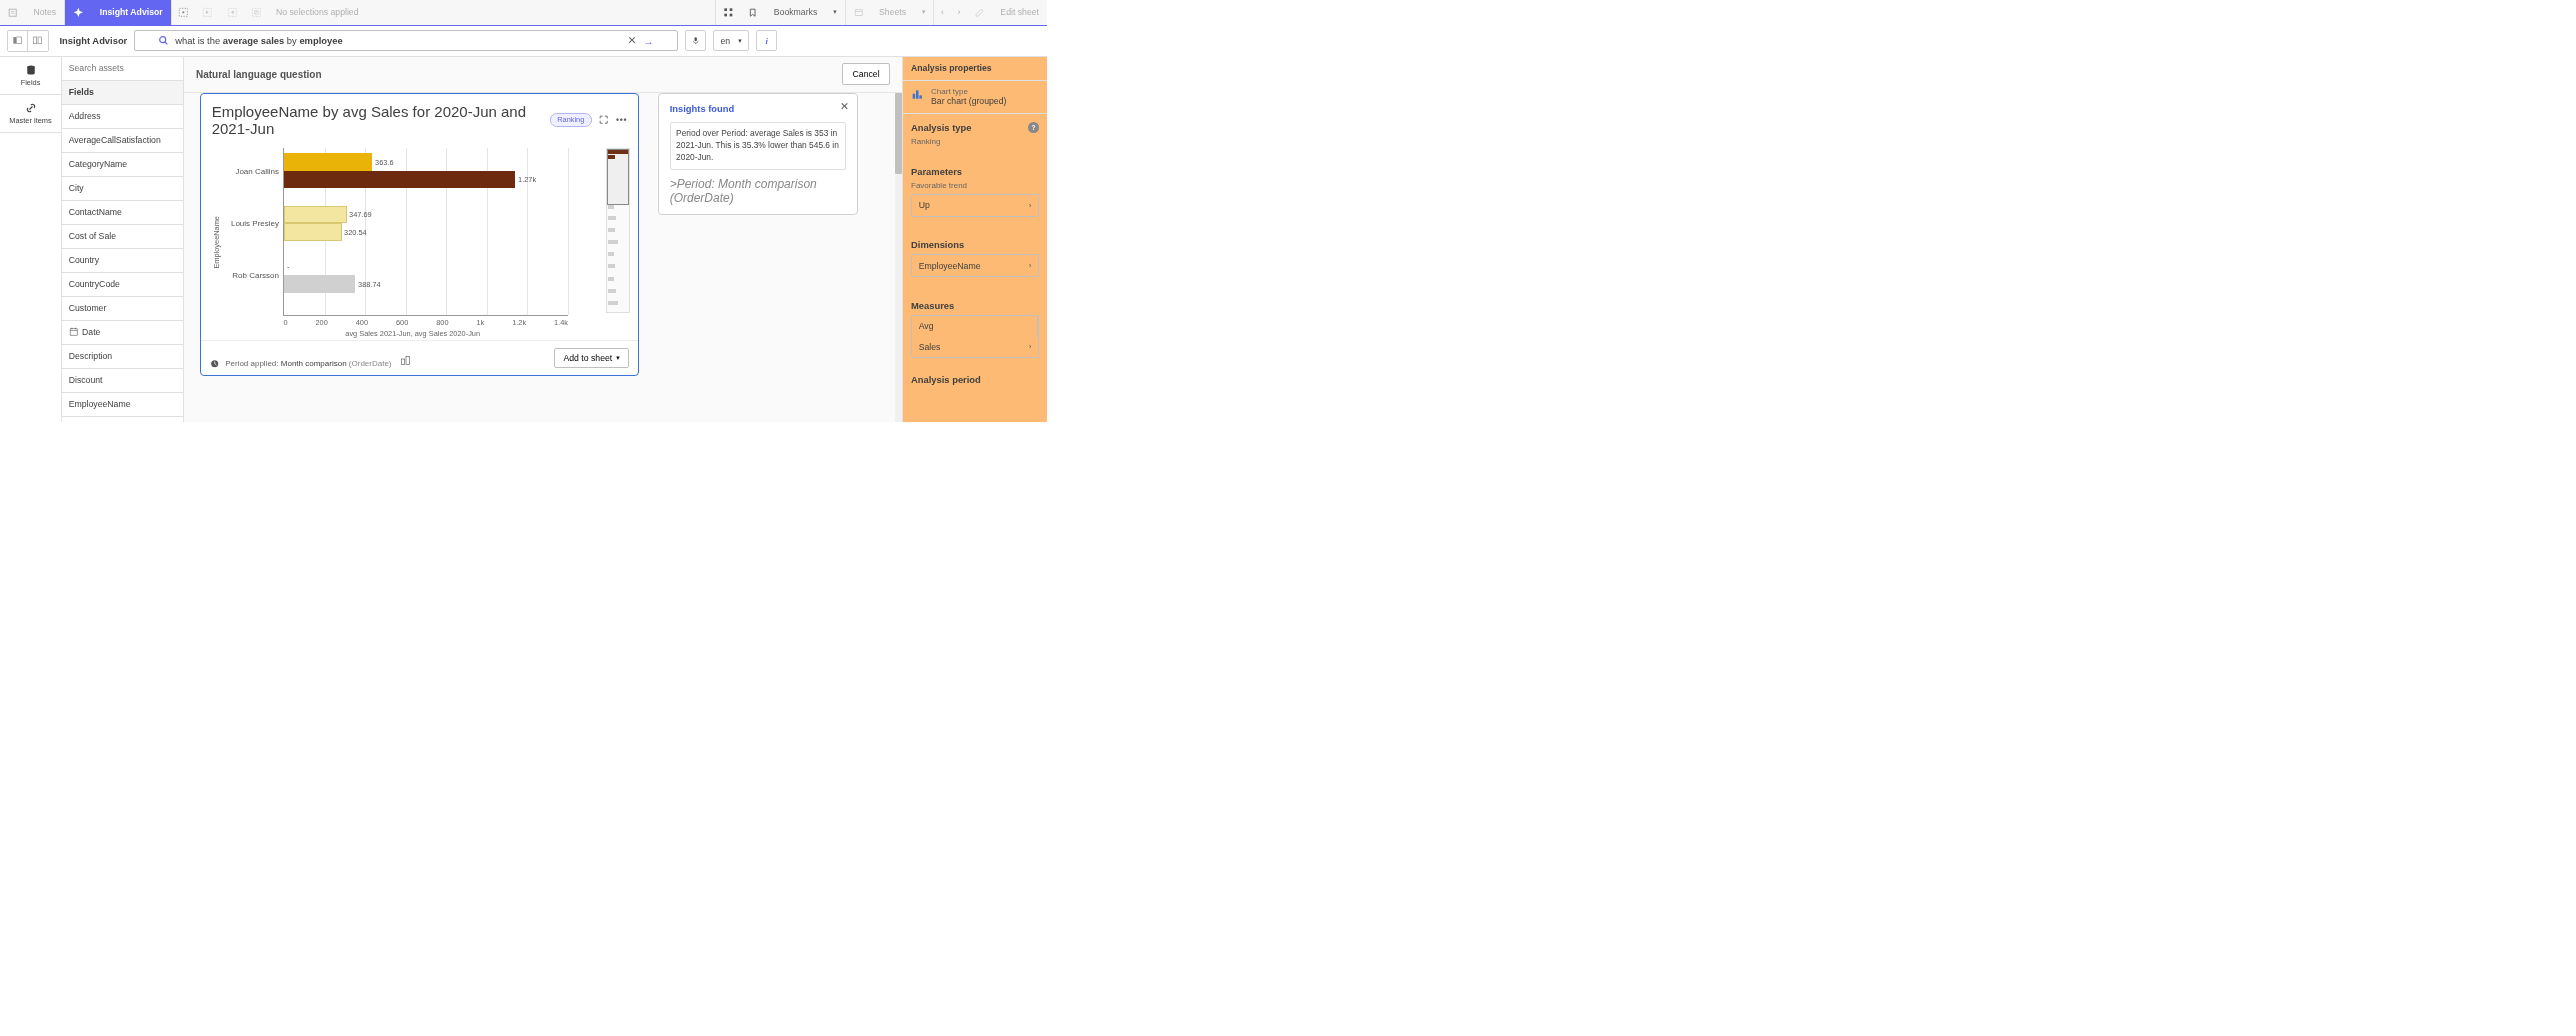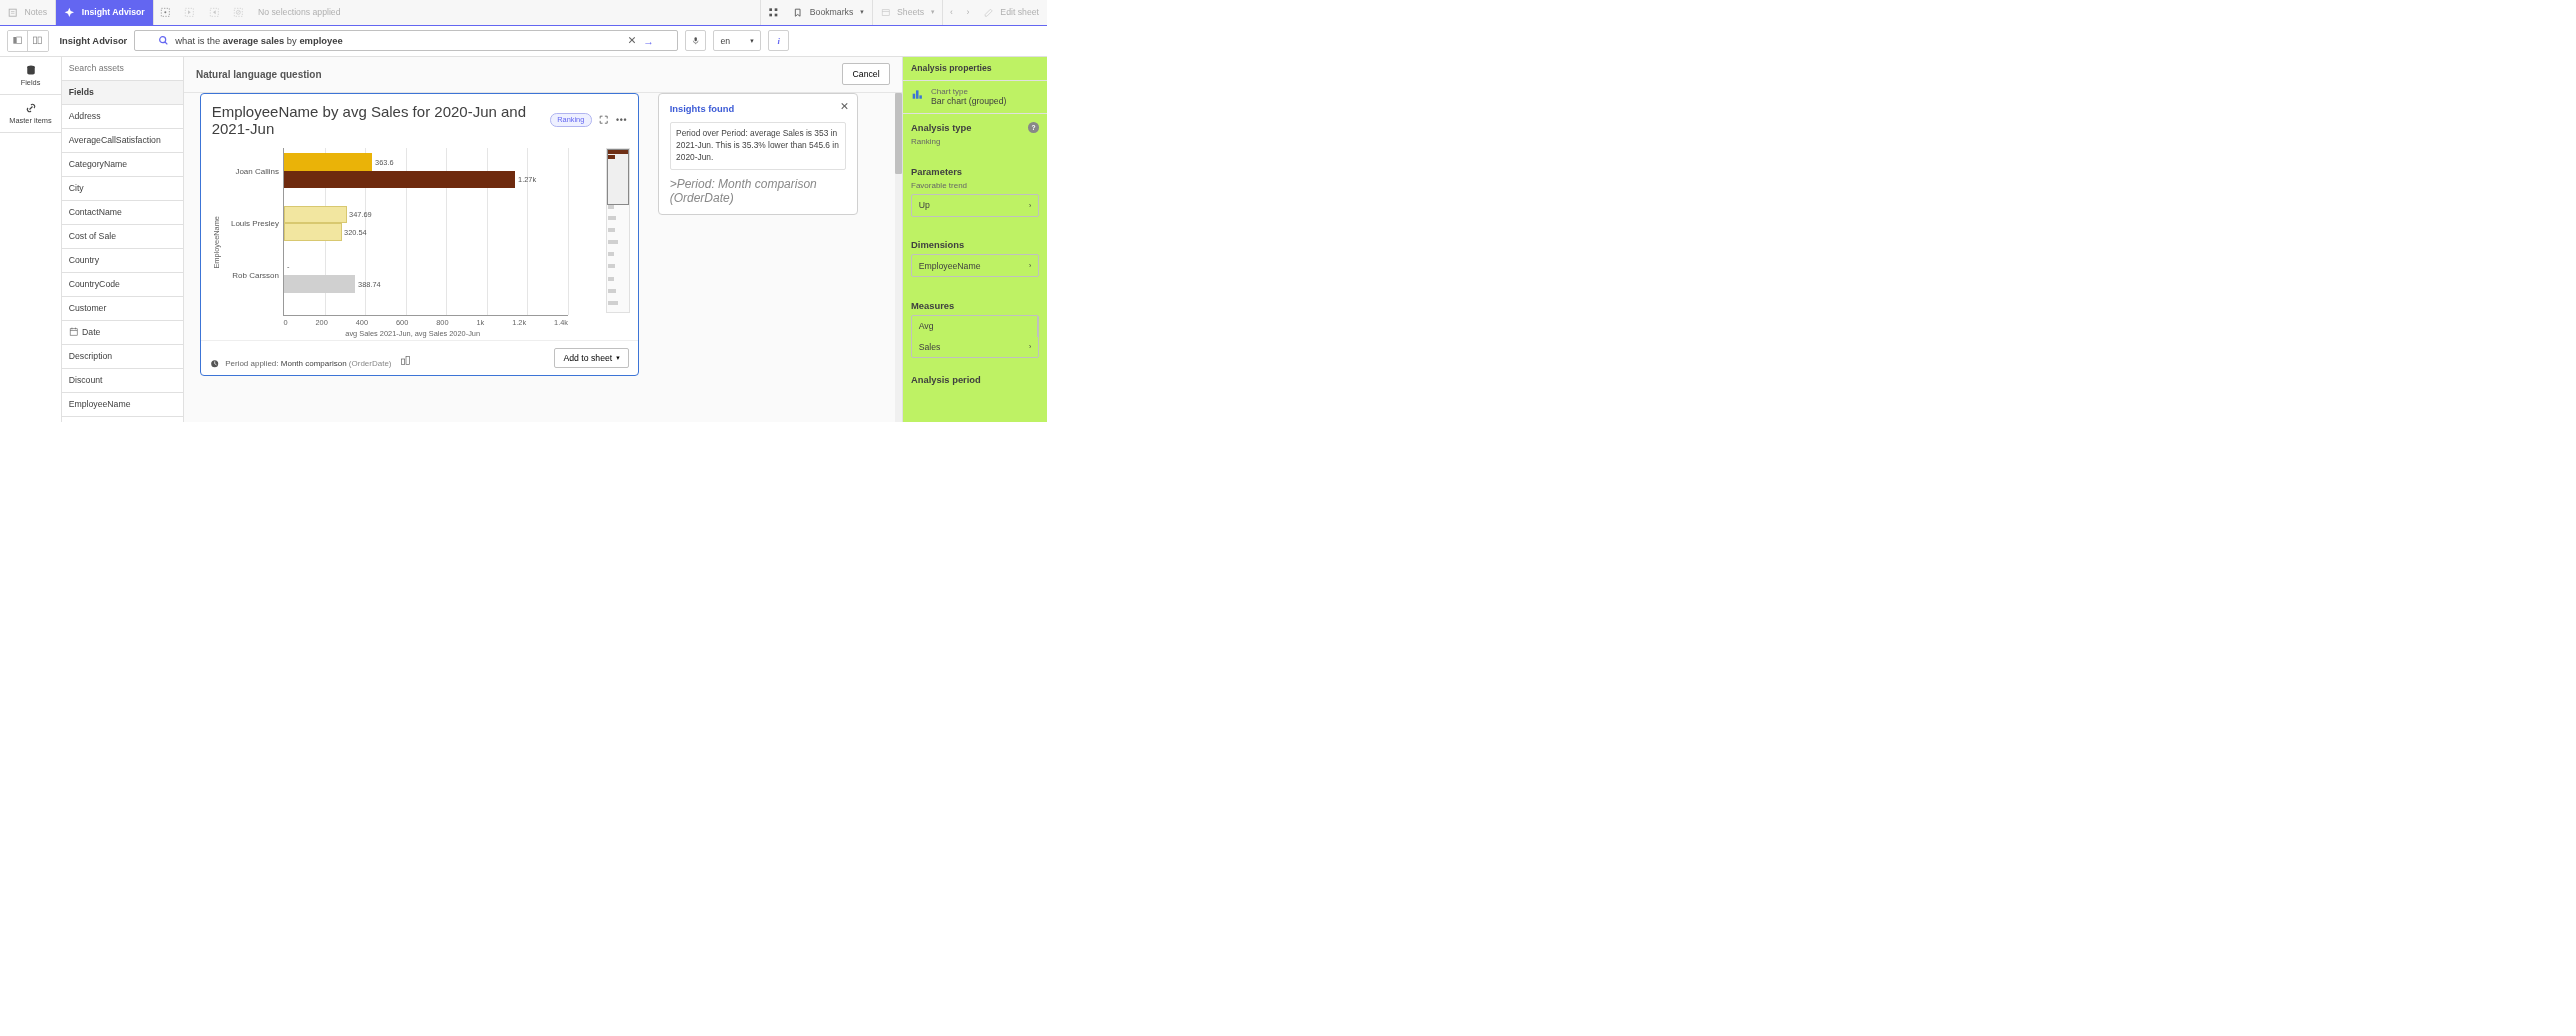--- a/index.html
+++ b/index.html
@@ -1,36 +1,36 @@
 <!DOCTYPE html>
 <html style="font-size:10.7px"><head>
 <meta charset="utf-8">
 <style>
 * { box-sizing: border-box; margin: 0; padding: 0; }
 body { font-family: -apple-system, "Segoe UI", "Helvetica Neue", Arial, sans-serif; font-size: 8.7px; color: #404040; background: #fff; width: 1047px; height: 422px; overflow: hidden; }
 
 
 .topbar { height: 25.5px; background: #f7f7f7; border-bottom: 1.3px solid #6366f1; display: flex; align-items: stretch; }
-.tb-item { display: flex; align-items: center; padding: 0 8px; border-right: 0.7px solid #e0e0e0; color: #606060; cursor: pointer; gap: 7px; }
+.tb-item { display: flex; align-items: center; padding: 0 8px; border-right: 0.7px solid #e0e0e0; color: #606060; cursor: pointer; gap: 16px; }
 .tb-item.disabled { color: #b0b0b0; }
 .tb-item.active { background: #6366f1; color: #fff; }
 .tb-spacer { flex: 1; }
 .tb-icon-only { padding: 0 6.7px; border-right: none; }
 .chevron-small { font-size: 6.7px; }
 
 
 .subbar { height: 31px; border-bottom: 0.7px solid #e0e0e0; display: flex; align-items: center; padding: 0 6.7px; gap: 6.7px; }
 .view-toggle { display: flex; border: 0.7px solid #d0d0d0; border-radius: 2px; overflow: hidden; }
 .view-btn { width: 20px; height: 20px; display: flex; align-items: center; justify-content: center; background: #fff; border-right: 0.7px solid #d0d0d0; }
 .view-btn:last-child { border-right: none; }
 .subbar-title { font-weight: 600; font-size: 9.4px; margin-left: 4px; }
 .searchbar { flex: 0 0 544px; margin-left: auto; margin-right: auto; display: flex; align-items: center; border: 0.7px solid #c0c0c0; border-radius: 2px; height: 21.5px; padding: 0 23px; gap: 6.7px; }
 .searchbar .q-text { font-size: 9.4px; color: #404040; }
 .searchbar .q-text b { font-weight: 600; }
-.lang-sel { display: flex; align-items: center; gap: 20px; border: 0.7px solid #d0d0d0; border-radius: 2px; height: 21.5px; padding: 0 6.7px; }
+.lang-sel { display: flex; align-items: center; gap: 8px; border: 0.7px solid #d0d0d0; border-radius: 2px; height: 21.5px; padding: 0 6.7px; }
 .info-circ { width: 21.5px; height: 21.5px; border: 0.7px solid #d0d0d0; border-radius: 2px; display: flex; align-items: center; justify-content: center; color: #6366f1; font-style: italic; font-family: serif; }
 
 
 .main { display: flex; height: calc(422px - 25.5px - 31px); }
 .leftnav { width: 62px; border-right: 0.7px solid #e0e0e0; display: flex; flex-direction: column; }
 .leftnav-item { height: 38px; display: flex; flex-direction: column; align-items: center; justify-content: center; border-bottom: 0.7px solid #e0e0e0; font-size: 7.4px; gap: 2px; }
 .leftnav-item.active { background: #fff; }
 
 .assets-panel { width: 122px; border-right: 0.7px solid #e0e0e0; display: flex; flex-direction: column; }
 .assets-search { height: 24px; border-bottom: 0.7px solid #e0e0e0; padding: 0 6.7px; display: flex; align-items: center; }
@@ -80,21 +80,21 @@
 .foot-text .od { color: #888; }
 .add-sheet-btn { margin-left: auto; border: 0.7px solid #c0c0c0; background: #fff; border-radius: 2px; padding: 4px 8px; font-size: 8.7px; display: flex; align-items: center; gap: 4px; }
 .magnet-btn { border: none; background: none; padding: 2.7px; }
 
 .insights-card { width: 200px; border: 0.7px solid #d0d0d0; border-radius: 4px; background: #fff; padding: 9.4px 10.7px; position: relative; }
 .ins-title { color: #3c5bd6; font-weight: 600; font-size: 9.4px; }
 .ins-close { position: absolute; top: 6.7px; right: 8px; color: #606060; font-size: 10.7px; }
 .ins-box { border: 0.7px solid #e0e0e0; border-radius: 2px; padding: 5.4px; font-size: 8.4px; color: #444; margin-top: 8px; line-height: 1.4; }
 .ins-note { font-size: 12px; color: #888; font-style: italic; margin-top: 6.7px; }
 
-.right-panel { width: 145px; border-left: 0.7px solid #e0e0e0; background: #bef264; display: flex; flex-direction: column; overflow-y: auto; }
+.right-panel { width: 145px; border-left: 0.7px solid #e0e0e0; background: #fdba74; display: flex; flex-direction: column; overflow-y: auto; }
 .rp-head { height: 24px; border-bottom: 0.7px solid #e0e0e0; display: flex; align-items: center; padding: 0 8px; font-weight: 600; font-size: 8.7px; }
 .rp-chart-type { display: flex; gap: 6.7px; padding: 6.7px 8px; border-bottom: 0.7px solid #e0e0e0; align-items: flex-start; }
 .rp-chart-type .ct-icon { color: #3c74d6; }
 .rp-section { padding: 8px; }
 .rp-sec-title { font-weight: 600; font-size: 9.4px; margin-bottom: 4px; display: flex; align-items: center; justify-content: space-between; }
 .rp-sec-sub { font-size: 8px; color: #666; margin-bottom: 4px; }
 .rp-pill { border: 0.7px solid #c0c0c0; border-radius: 2px; padding: 5.4px 6.7px; display: flex; align-items: center; justify-content: space-between; font-size: 8.7px; margin-bottom: 6.7px; }
 .rp-pill-split { display: flex; border: 0.7px solid #c0c0c0; border-radius: 2px; overflow: hidden; flex-direction: column; }
 .rp-pill-split .seg { padding: 5.4px 6.7px; border-right: 0.7px solid #c0c0c0; font-size: 8.7px; }
 .rp-pill-split .seg.last { border-right: none; flex: 1; display: flex; justify-content: space-between; align-items: center; }

